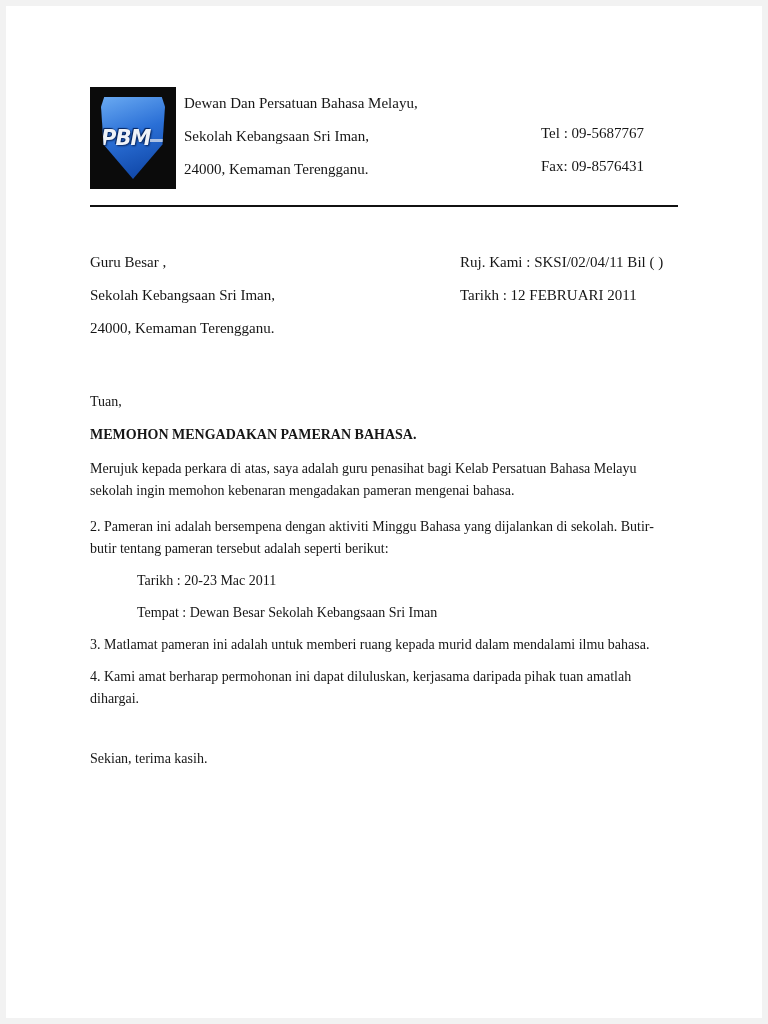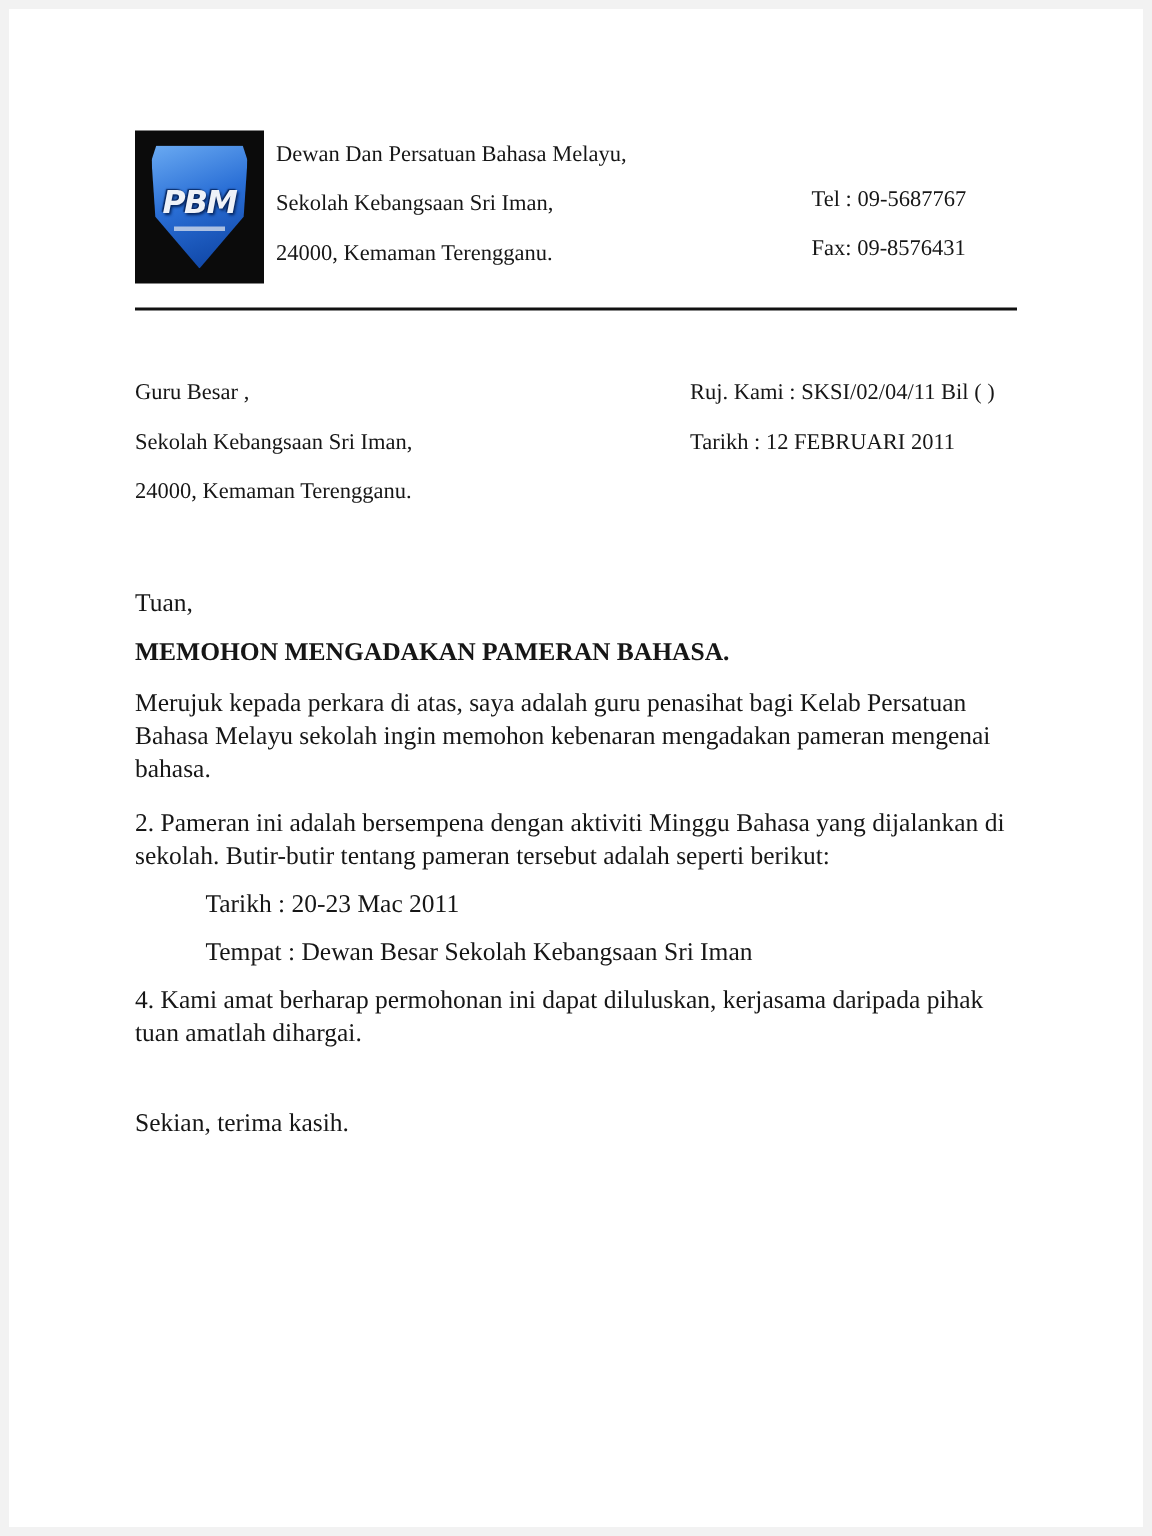--- a/index.html
+++ b/index.html
@@ -23,21 +23,21 @@
   .logo {
     width: 86px; height: 102px;
     background: #0b0b0b;
     flex: 0 0 auto;
     display: flex; align-items: center; justify-content: center;
   }
   .shield {
     width: 64px; height: 82px;
     background: linear-gradient(160deg, #6aaaf2 0%, #2a6fd6 45%, #0b3f9e 100%);
     clip-path: polygon(5% 0%, 95% 0%, 100% 12%, 96% 58%, 50% 100%, 4% 58%, 0% 12%);
-    display: flex; flex-direction: column; align-items: center; justify-content: center;
+    display: flex; flex-direction: row; align-items: center; justify-content: center;
   }
   .logo-text {
     font-family: "DejaVu Sans", sans-serif;
     font-style: italic;
     font-weight: bold;
     font-size: 21px;
     letter-spacing: -1px;
     color: #eef2f8;
     text-shadow: 1px 1px 2px #04235c, -1px -1px 1px #04235c;
   }
@@ -63,21 +63,21 @@
     background: #111;
     border: none;
   }
 
   
   .ref-row { display: flex; margin-top: 44px; font-size: 15px; }
   .recipient .line, .refs .line { line-height: 22px; margin-bottom: 11px; }
   .refs { margin-left: auto; width: 218px; }
 
   
-  .body-text { font-size: 17px; }
+  .body-text { font-size: 14px; }
   .salutation { margin-top: 41px; line-height: 22px; }
   .subject { margin-top: 11px; line-height: 22px; font-weight: bold; }
   .para { margin-top: 12px; line-height: 22px; }
   .para.p2 { margin-top: 14px; }
   .details { margin-top: 10px; padding-left: 47px; }
   .details .line { line-height: 22px; margin-bottom: 10px; }
   .para.p3 { margin-top: 2px; }
   .para.p4 { margin-top: 10px; }
   .closing { margin-top: 38px; line-height: 22px; }
 </style>
@@ -120,17 +120,18 @@
 
   <div class="body-text">
     <div class="salutation">Tuan,</div>
     <div class="subject">MEMOHON MENGADAKAN PAMERAN BAHASA.</div>
     <div class="para p1">Merujuk kepada perkara di atas, saya adalah guru penasihat bagi Kelab Persatuan Bahasa Melayu sekolah ingin memohon kebenaran mengadakan pameran mengenai bahasa.</div>
     <div class="para p2">2. Pameran ini adalah bersempena dengan aktiviti Minggu Bahasa yang dijalankan di sekolah. Butir-butir tentang pameran tersebut adalah seperti berikut:</div>
     <div class="details">
       <div class="line">Tarikh : 20-23 Mac 2011</div>
       <div class="line">Tempat : Dewan Besar Sekolah Kebangsaan Sri Iman</div>
     </div>
+    <div class="para p3">3. Matlamat pameran ini adalah untuk memberi ruang kepada murid dalam mendalami ilmu bahasa.</div>
     <div class="para p4">4. Kami amat berharap permohonan ini dapat diluluskan, kerjasama daripada pihak tuan amatlah dihargai.</div>
     <div class="closing">Sekian, terima kasih.</div>
   </div>
 
 </div>
 
 </body></html>

